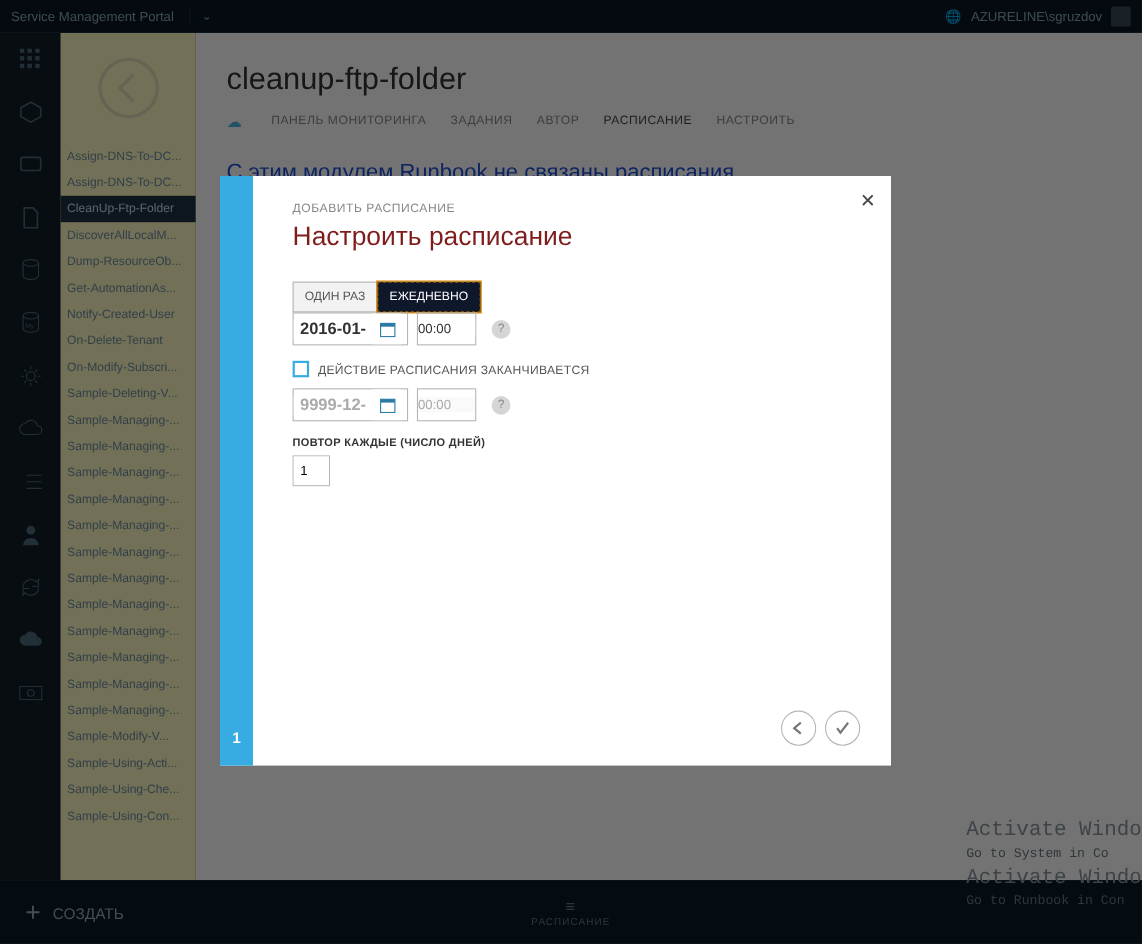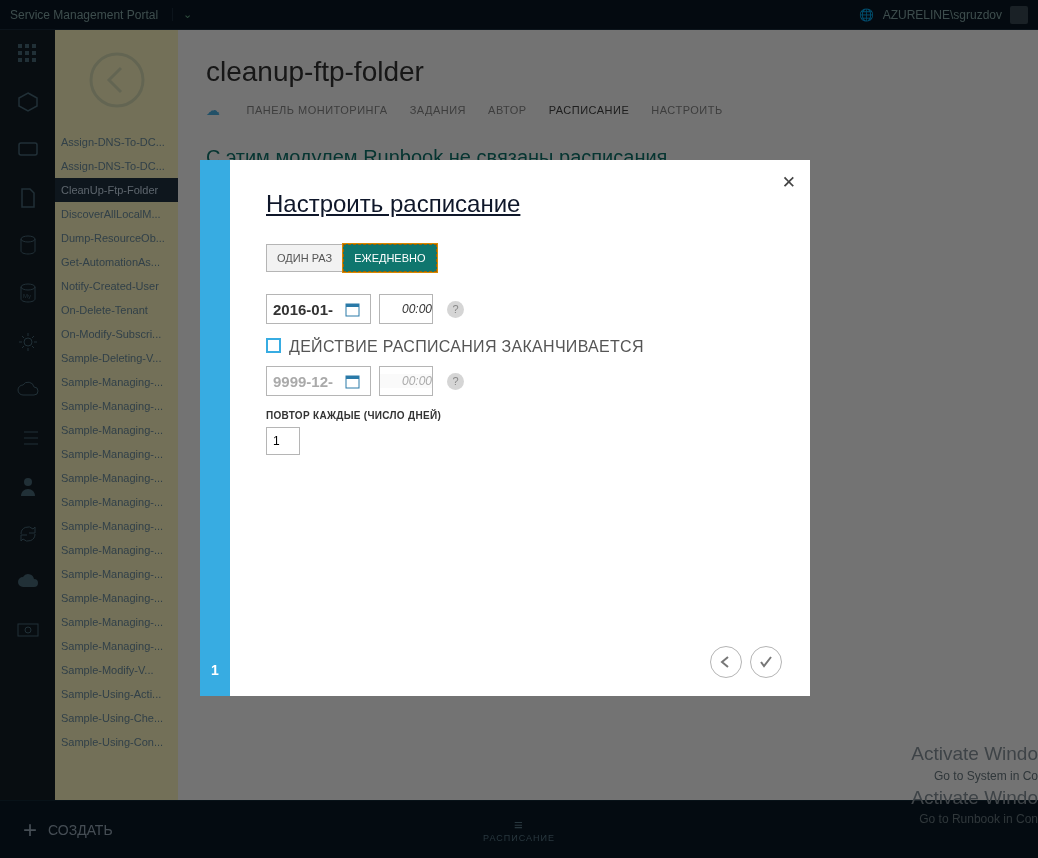--- a/index.html
+++ b/index.html
@@ -15,51 +15,51 @@
 .listcol { width:123px; background:#fef9c3; }
 .listcol .backcircle { height:100px; display:flex; align-items:center; justify-content:center; }
 .backcircle svg { opacity:.2; }
 .listcol .row { height:24px; padding:0 6px; font-size:11px; color:#6e8ea0; display:flex; align-items:center; cursor:pointer; white-space:nowrap; overflow:hidden; text-overflow:ellipsis; }
 .listcol .row.active { background:#1f3140; color:#cde; }
 .main { flex:1; background:#fff; color:#333; padding:20px 28px; }
 .main h1 { font-size:28px; font-weight:300; margin:6px 0 14px; color:#333; }
 .tabs { display:flex; gap:22px; font-size:11px; color:#888; letter-spacing:.5px; margin-top:8px; align-items:center;}
 .tabs .cloud { color:#4db3e6; font-size:14px; margin-right:4px;}
 .tabs .t.active { color:#444; font-weight:400; }
-.main .msg { margin-top:28px; font-size:20px; color:#0f766e; font-weight:300;}
+.main .msg { margin-top:28px; font-size:20px; color:#1d4ed8; font-weight:300;}
 .bottombar { position:absolute; left:0; right:0; bottom:0; height:58px; background:#0a1a26; display:flex; align-items:center; padding:0 20px; border-top:1px solid #122836; }
 .bottombar .new { display:flex; align-items:center; gap:8px; color:#9ab; font-size:14px; cursor:pointer;}
 .bottombar .new .plus { width:20px; height:20px; display:flex; align-items:center; justify-content:center; color:#9ab; font-size:24px; line-height:20px;}
 .bottombar .center { position:absolute; left:50%; transform:translateX(-50%); text-align:center; color:#5a7a8a; font-size:9px; letter-spacing:1px; }
 .bottombar .center .bars { font-size:15px; color:#5a7a8a;}
-.watermark { position:absolute; right:0; bottom:30px; color:#6a7a82; font-size:12px; text-align:right; line-height:1.4; pointer-events:none; }
+.watermark { position:absolute; right:0; bottom:30px; color:#6a7a82; font-size:12px; text-align:left; line-height:1.4; pointer-events:none;font-family:Liberation Mono, monospace; }
 .watermark .big { font-size:19px; color:#8a969e; }
 
 .overlay { position:absolute; inset:0; background:rgba(0,0,0,.55); }
 .dialog { position:absolute; left:200px; top:160px; width:610px; height:536px; background:#fff; display:flex; }
 .dialog .stripe { width:30px; background:#37ace2; position:relative; }
 .dialog .stripe .step { position:absolute; bottom:18px; left:0; right:0; text-align:center; color:#fff; font-size:14px; font-weight:600;}
 .dialog .body { flex:1; padding:24px 36px 18px; position:relative; }
 .dialog .close { position:absolute; right:14px; top:12px; font-size:17px; color:#444; cursor:pointer; }
 .dialog .crumb { font-size:11px; color:#888; letter-spacing:.5px; }
-.dialog h2 { font-size:24px; font-weight:300; color:#0f172a; margin:6px 0 26px;text-decoration:underline; }
+.dialog h2 { font-size:24px; font-weight:300; color:#7f1d1d; margin:6px 0 26px; }
 .dialog .lbl { font-size:10px; font-weight:700; color:#333; letter-spacing:.3px; margin-bottom:6px; }
-.toggle { display:flex; margin-bottom:22px; }
+.toggle { display:flex; }
 .toggle .opt { border:1px solid #b5b5b5; padding:7px 10px; font-size:11px; background:#f2f2f2; color:#555; cursor:pointer;}
-.toggle .opt.sel { background:#0f766e; color:#fff; border:1px dashed #a06000; outline:1px solid #d88800;}
+.toggle .opt.sel { background:#0f172a; color:#fff; border:1px dashed #a06000; outline:1px solid #d88800;}
 .row2 { display:flex; align-items:center; gap:8px; margin-bottom:14px;}
 .datebox { display:flex; align-items:center; border:1px solid #b5b5b5; height:30px; width:105px; }
 .datebox input { border:0; width:72px; padding:0 6px; font-size:15px; outline:none; color:#333;font-weight:bold; }
 .datebox .cal { width:26px; height:100%; display:flex; align-items:center; justify-content:center; background:#fff; border-left:0; }
 .datebox.dis input { color:#aaa; }
 .timebox { border:1px solid #b5b5b5; height:30px; width:54px; display:flex; align-items:center; }
-.timebox input { border:0; width:100%; text-align:right; font-size:12px; outline:none; color:#333;font-style:italic;}
+.timebox input { border:0; width:100%; text-align:left; font-size:12px; outline:none; color:#333;}
 .timebox.dis input { color:#aaa; }
 .help { width:17px; height:17px; border-radius:50%; background:#d5d5d5; color:#888; font-size:11px; display:flex; align-items:center; justify-content:center; margin-left:6px; cursor:pointer;}
-.chk { display:flex; align-items:flex-start; gap:8px; font-size:16px; color:#555; margin:4px 0 10px; letter-spacing:.3px;}
+.chk { display:flex; align-items:flex-end; gap:8px; font-size:11px; color:#555; margin:4px 0 10px; letter-spacing:.3px;}
 .chk .box { width:15px; height:15px; border:2px solid #37ace2; }
 .numbox { border:1px solid #b5b5b5; width:34px; height:28px; }
 .numbox input { border:0; width:100%; height:100%; padding:0 6px; font-size:12px; outline:none;}
 .dialog .footer { position:absolute; right:28px; bottom:18px; display:flex; gap:8px; }
 .circlebtn { width:32px; height:32px; border-radius:50%; border:1.5px solid #b5b5b5; background:#fff; display:flex; align-items:center; justify-content:center; cursor:pointer; color:#666;}
 
 .cal svg { display:block; }
 </style>
 </head>
 <body>
@@ -234,20 +234,21 @@
   <div>Go to Runbook in Con</div>
 </div>
 
 <div class="overlay"></div>
 <div class="dialog">
   <div class="stripe">
     <div class="step">1</div>
   </div>
   <div class="body">
     <div class="close">✕</div>
+    <div class="crumb">ДОБАВИТЬ РАСПИСАНИЕ</div>
     <h2>Настроить расписание</h2>
 
     <div class="toggle">
       <div class="opt">ОДИН РАЗ</div>
       <div class="opt sel">ЕЖЕДНЕВНО</div>
     </div>
 
     <div class="row2">
       <div class="datebox">
         <input value="2016-01-19" style="">

